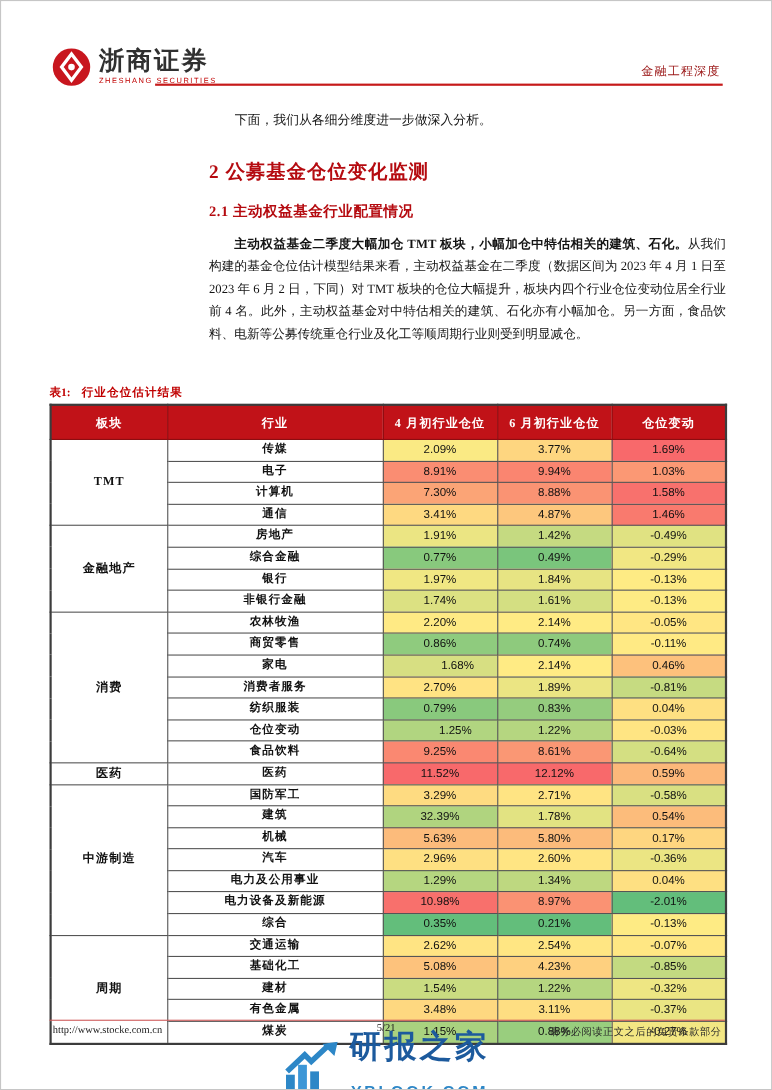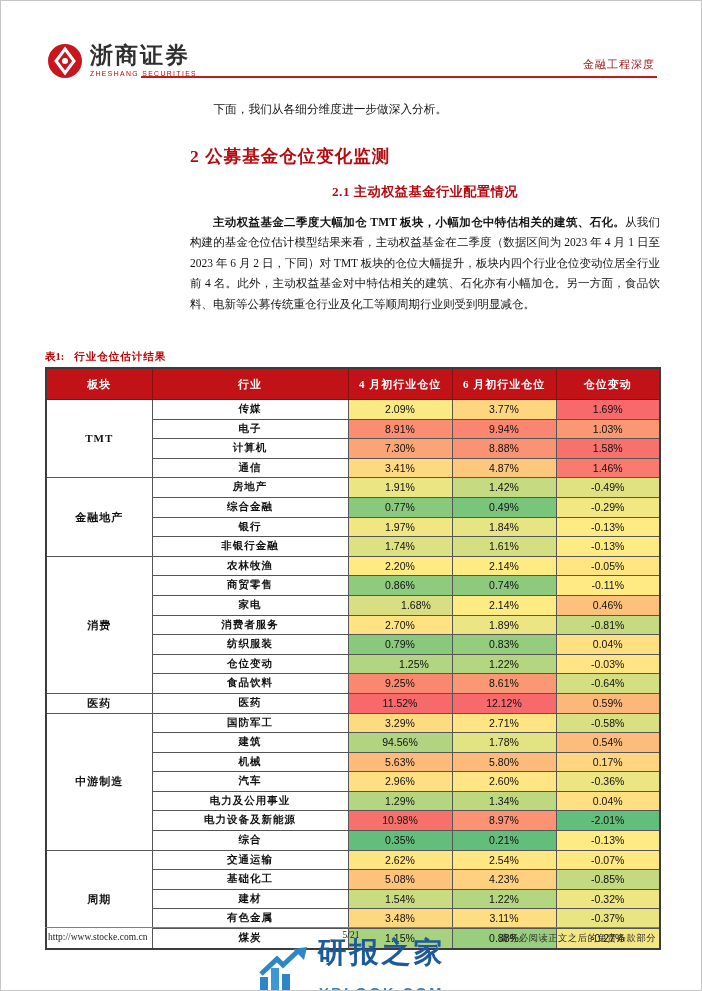--- a/index.html
+++ b/index.html
@@ -14,21 +14,21 @@
   .logo-cn{font-size:23px;font-weight:bold;color:#303030;letter-spacing:2px;line-height:1.15;}
   .logo-en{font-size:6.8px;color:#c00000;letter-spacing:1.4px;margin-top:1px;font-family:"Liberation Sans",sans-serif;}
   .doc-type{position:absolute;top:56px;right:46px;font-size:11px;color:#9a1515;letter-spacing:1px;}
   .header-rule{position:absolute;left:140px;width:516px;top:75px;height:2px;background:#c61a1a;}
   
   .content{position:absolute;left:189px;top:85px;width:470px;}
   .p{margin:0;font-size:11.7px;line-height:22px;text-align:justify;}
   .ind{text-indent:2em;}
   .p2{margin-top:13px;}
   .h2{margin:23px 0 0;font-size:17.5px;font-weight:bold;color:#b50b10;letter-spacing:1px;}
-  .h3{margin:15px 0 0;font-size:13.2px;font-weight:bold;color:#b50b10;letter-spacing:0.5px;text-align:center;}
+  .h3{margin:15px 0 0;font-size:13.2px;font-weight:bold;color:#b50b10;letter-spacing:0.5px;}
   .p3{margin-top:11px;line-height:20.4px;font-size:11.5px;}
   .p3 b{letter-spacing:0.2px;}
   
   .tbl-label{position:absolute;left:44px;top:349px;font-size:10.5px;color:#c00000;}
   .tl-prefix{font-weight:bold;margin-right:10px;}
   .tl-title{font-weight:bold;letter-spacing:1px;margin-top:21px;}
   table.tbl{
     position:absolute;left:44px;top:366px;width:614px;
     border-collapse:collapse;table-layout:fixed;
     font-size:10.5px;color:#111;
@@ -202,21 +202,21 @@
         </tr>
         <tr class="grp-start">
           <td class="sector" rowspan="7">中游制造</td>
           <td class="industry">国防军工</td>
           <td class="val" style="background: rgb(254, 219, 129);">3.29%</td>
           <td class="val" style="background: rgb(255, 228, 131);">2.71%</td>
           <td class="val" style="background: rgb(217, 224, 130);">-0.58%</td>
         </tr>
         <tr>
           <td class="industry">建筑</td>
-          <td class="val" style="background: rgb(176, 212, 127);">94.56%</td>
+          <td class="val" style="background: rgb(176, 212, 127);">32.39%</td>
           <td class="val" style="background: rgb(226, 227, 130);">1.78%</td>
           <td class="val" style="background: rgb(252, 188, 123);">0.54%</td>
         </tr>
         <tr>
           <td class="industry">机械</td>
           <td class="val" style="background: rgb(252, 187, 123);">5.63%</td>
           <td class="val" style="background: rgb(252, 187, 123);">5.80%</td>
           <td class="val" style="background: rgb(254, 214, 128);">0.17%</td>
         </tr>
         <tr>

